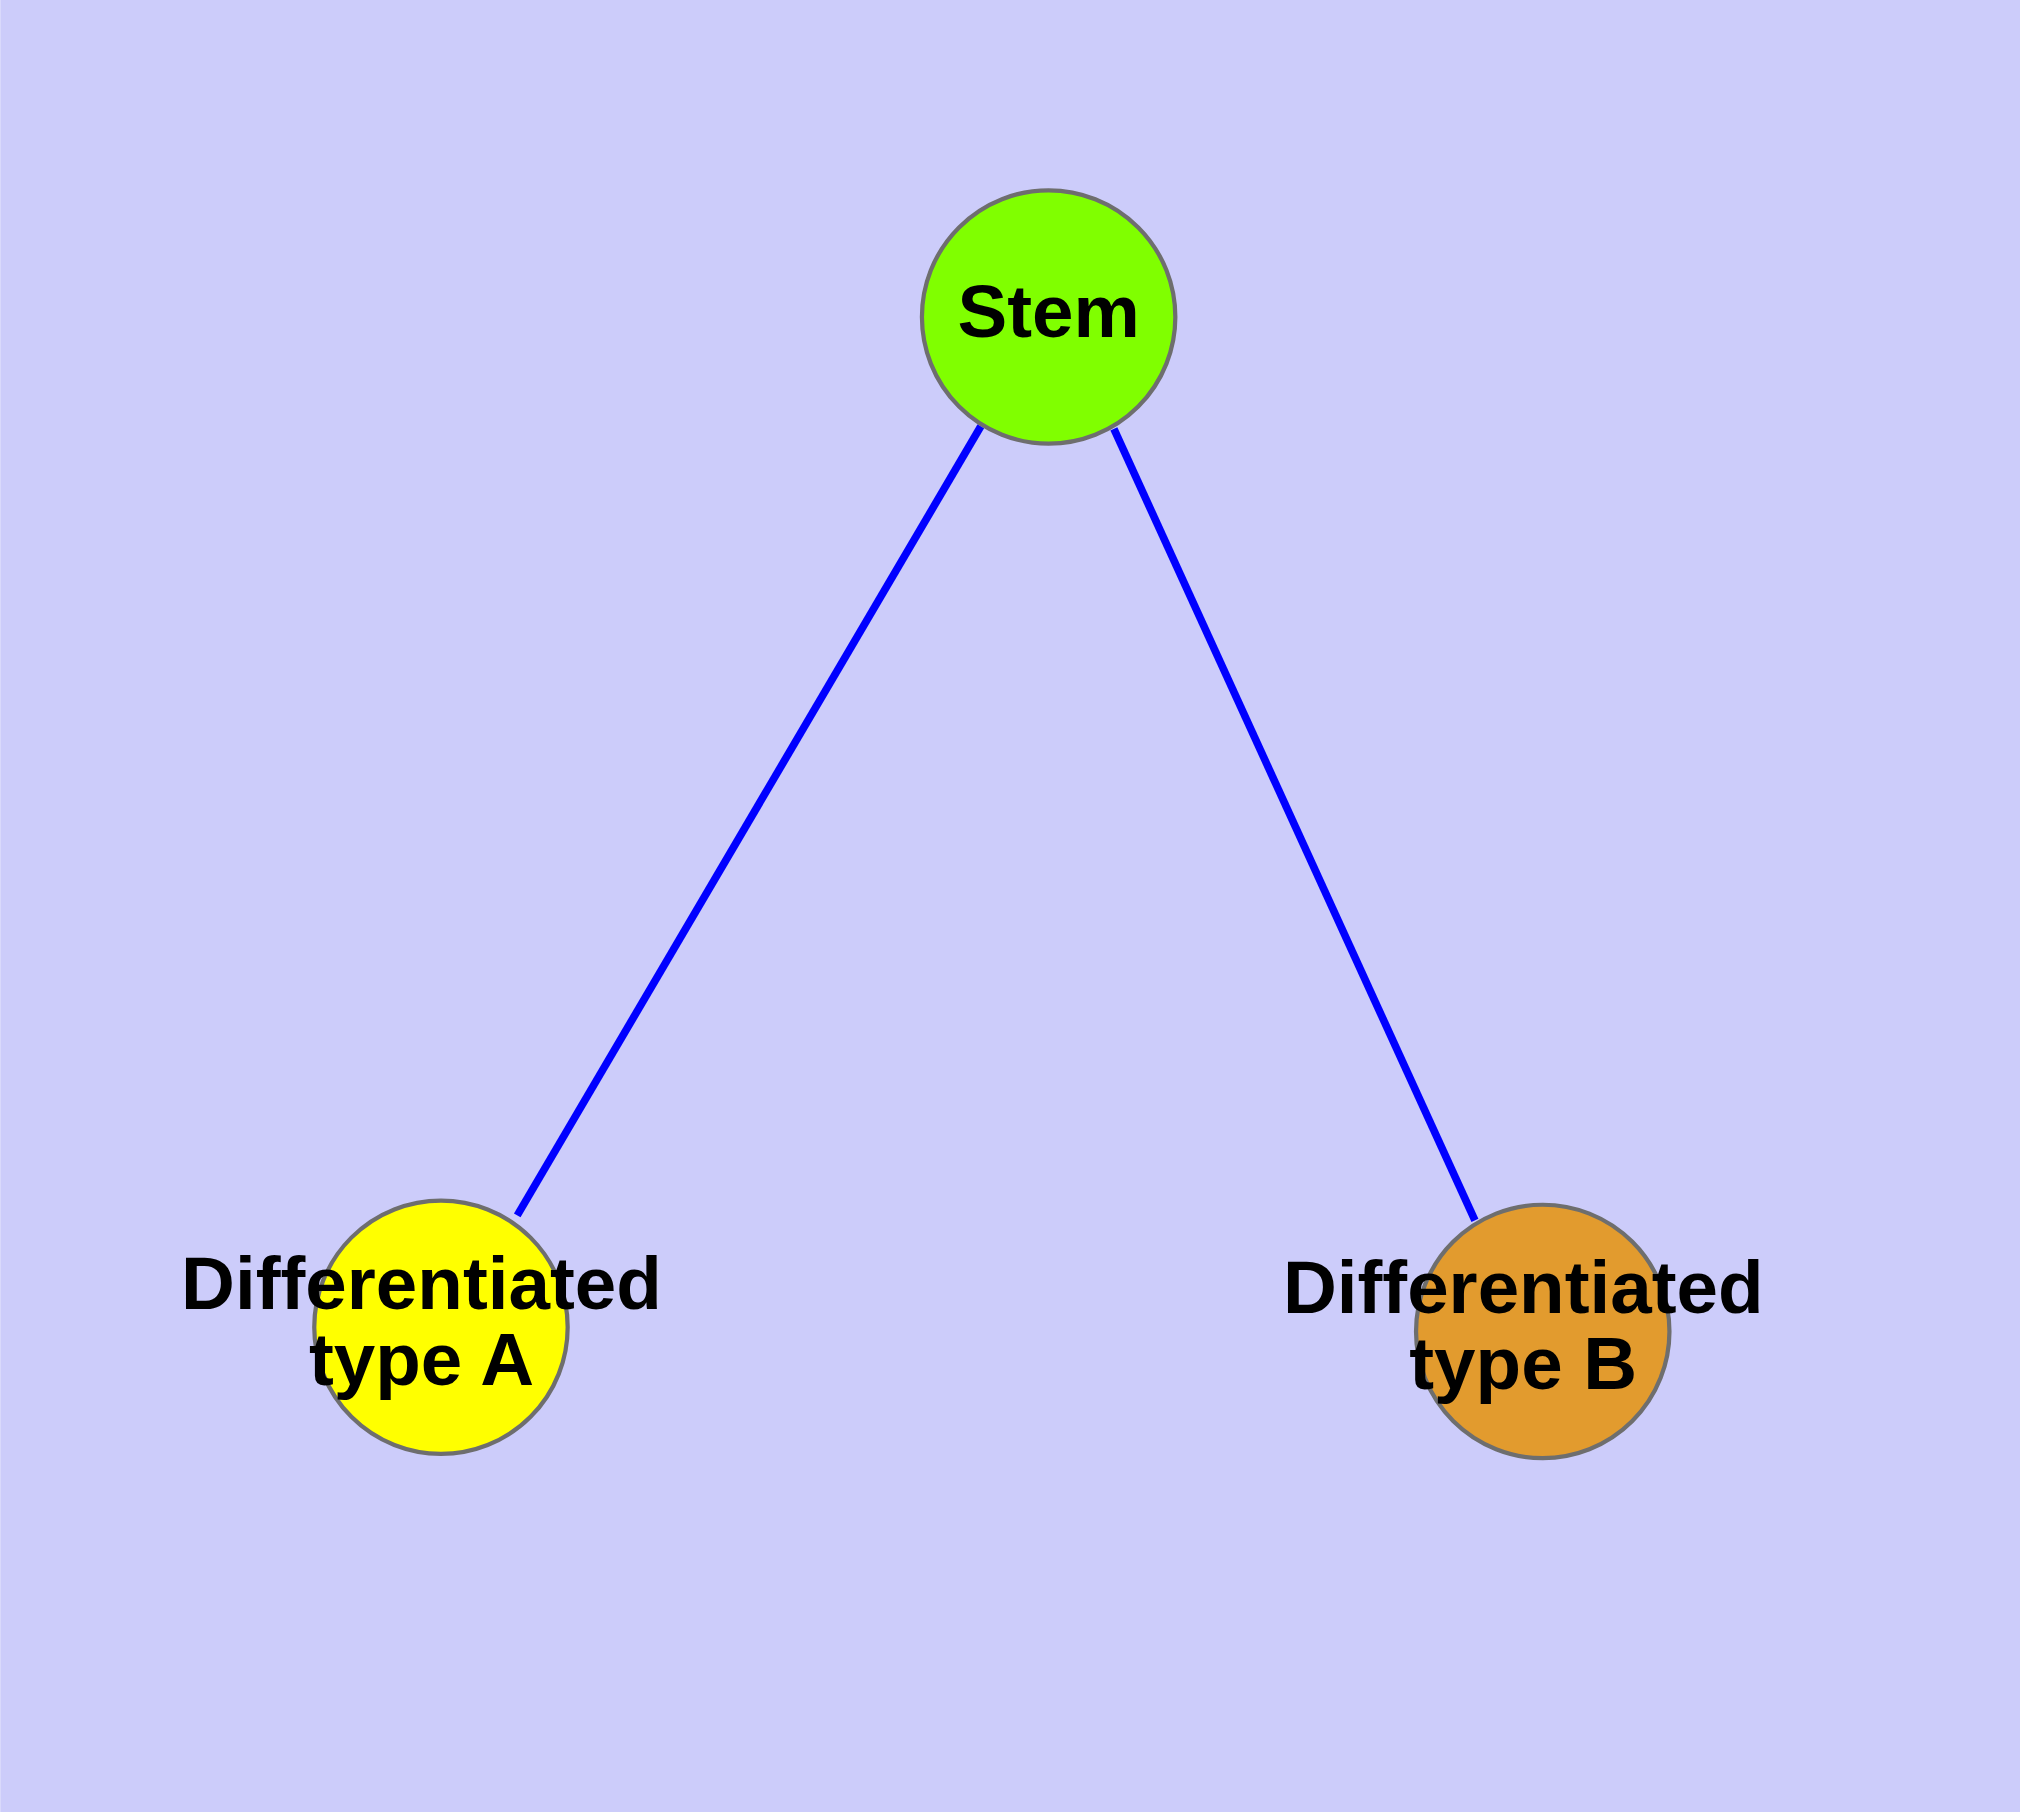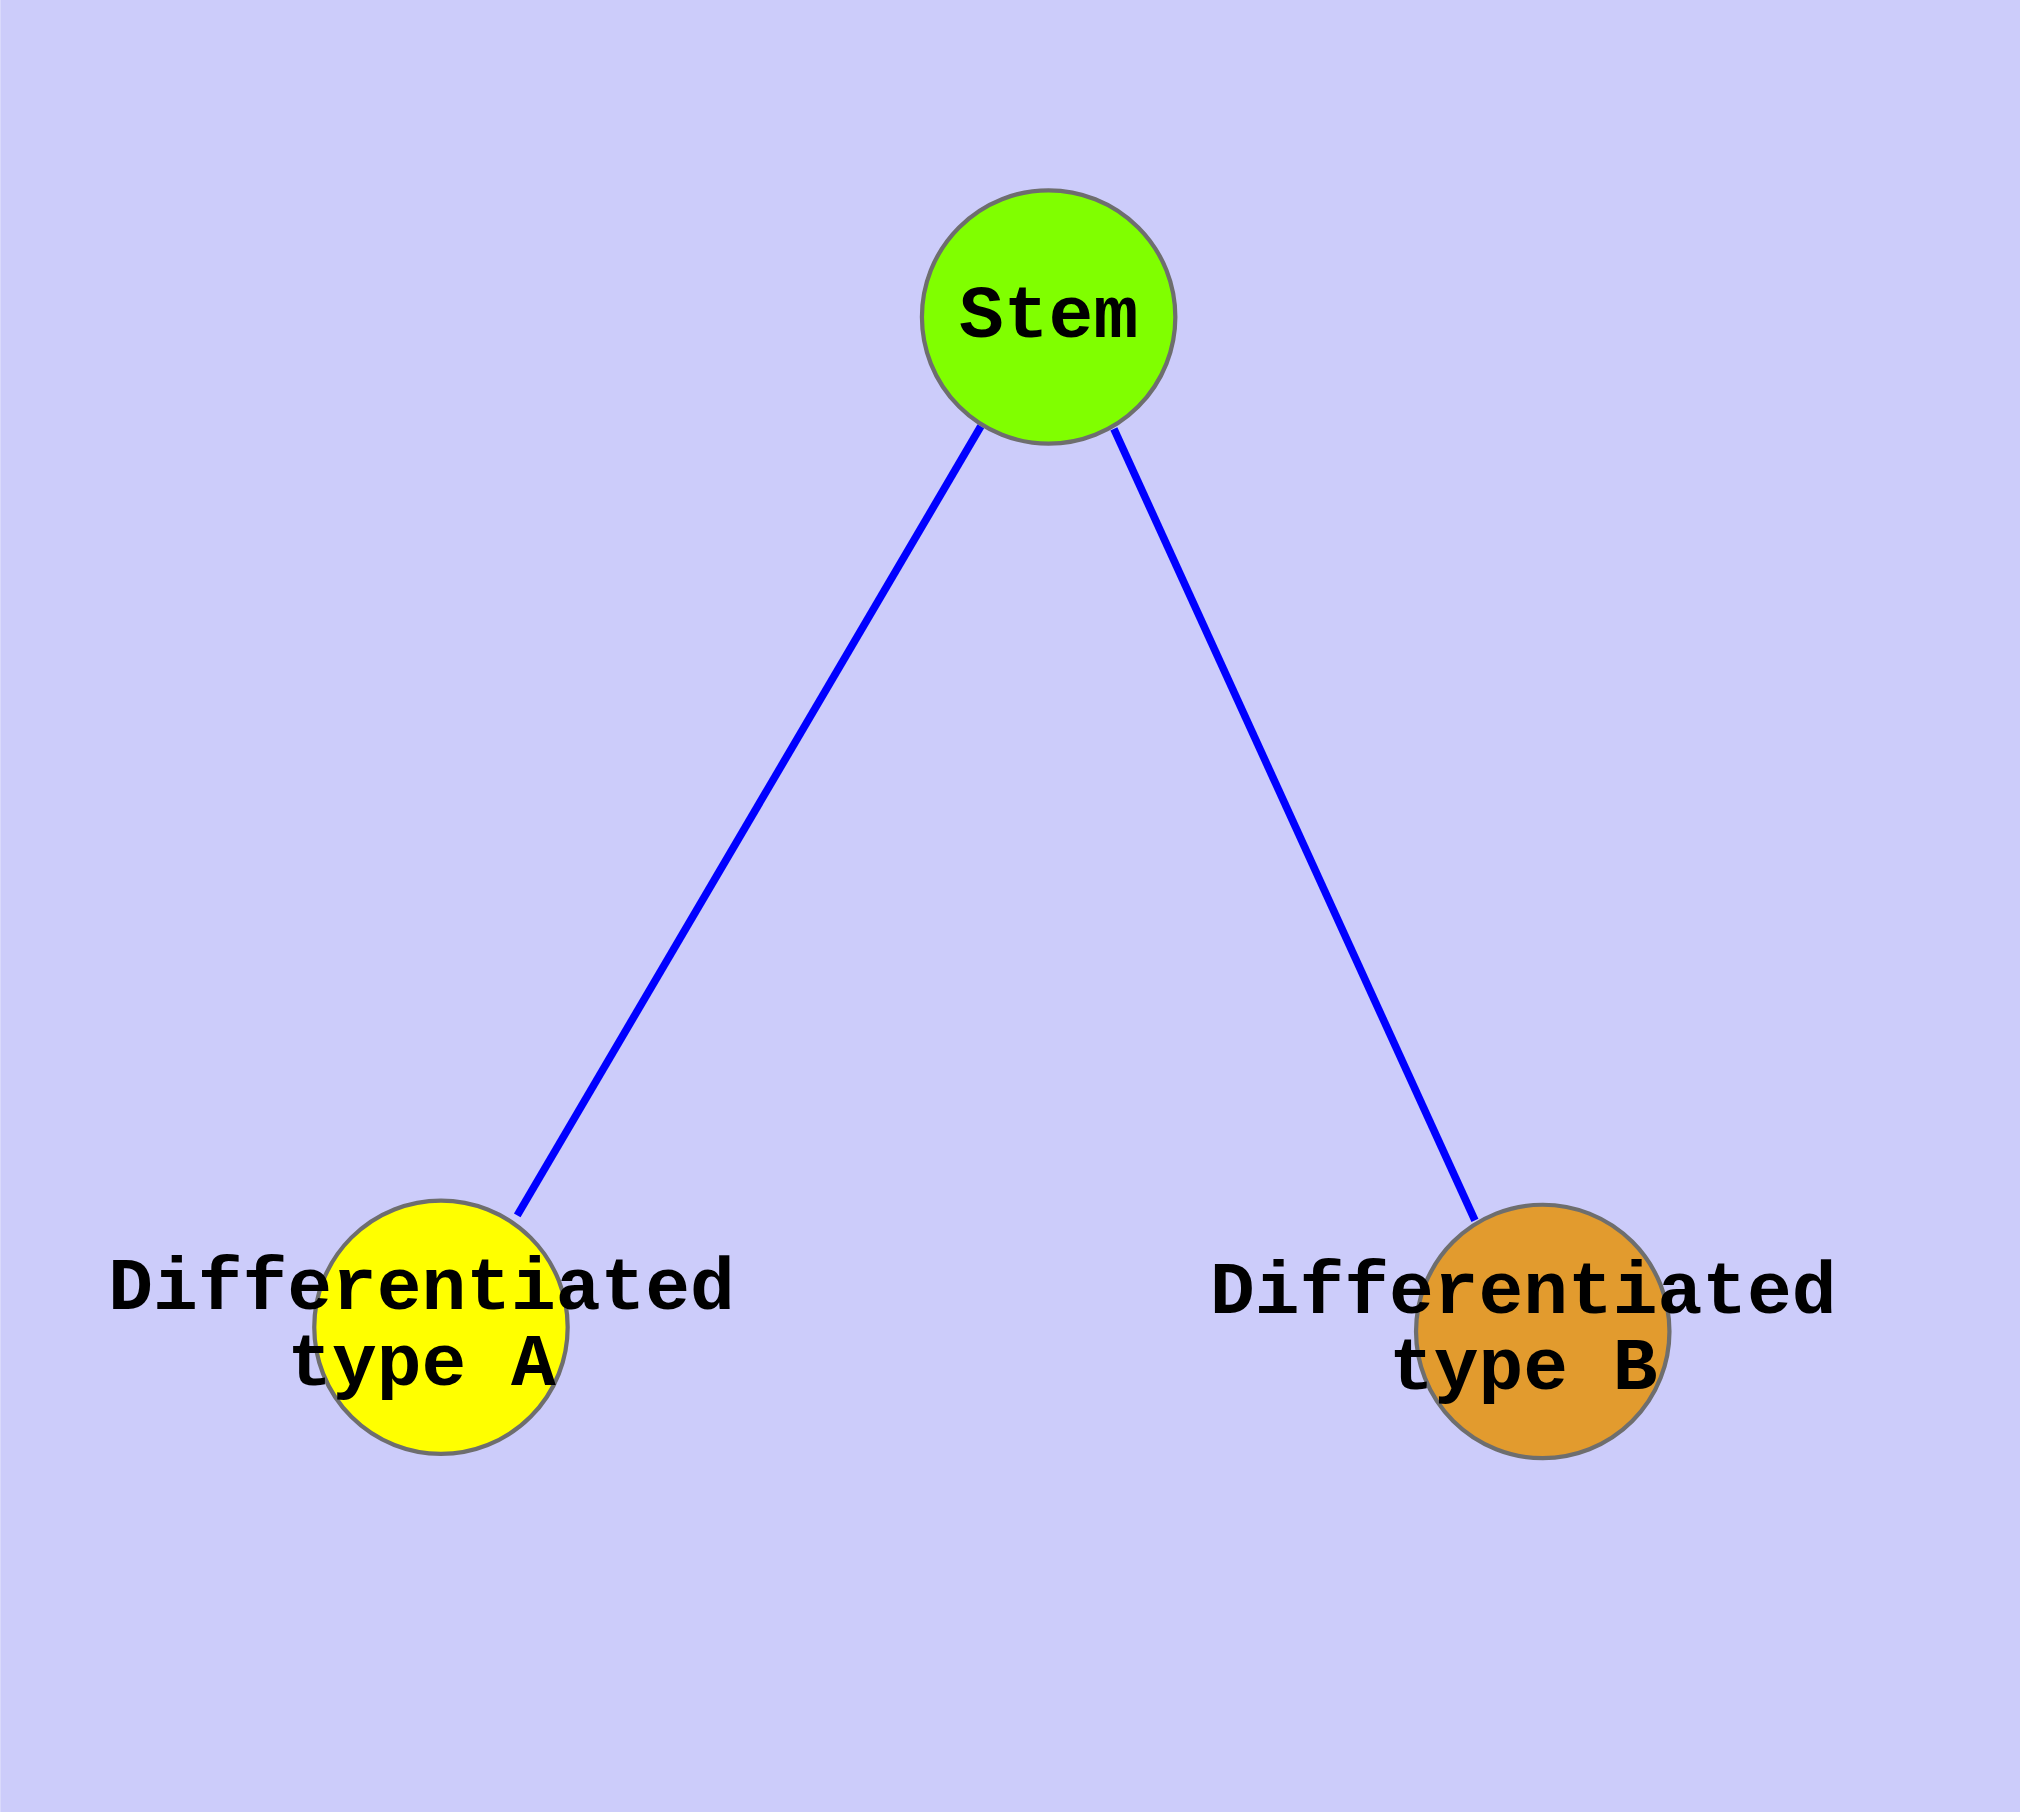--- a/index.html
+++ b/index.html
@@ -5,21 +5,21 @@
   html, body {
     margin: 0;
     padding: 0;
     background: #ffffff;
   }
   #canvas {
     position: relative;
     width: 2021px;
     height: 1812px;
     overflow: hidden;
-    font-family: Liberation Mono, monospace;
+    font-family: Liberation Sans, sans-serif;
   }
   #graph-svg {
     position: absolute;
     top: 0;
     left: 0;
     width: 2021px;
     height: 1812px;
     display: block;
   }
   .node-label {

